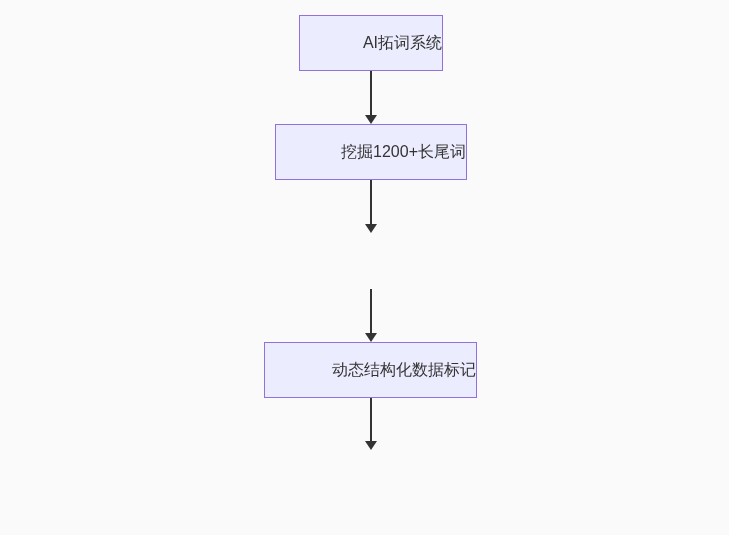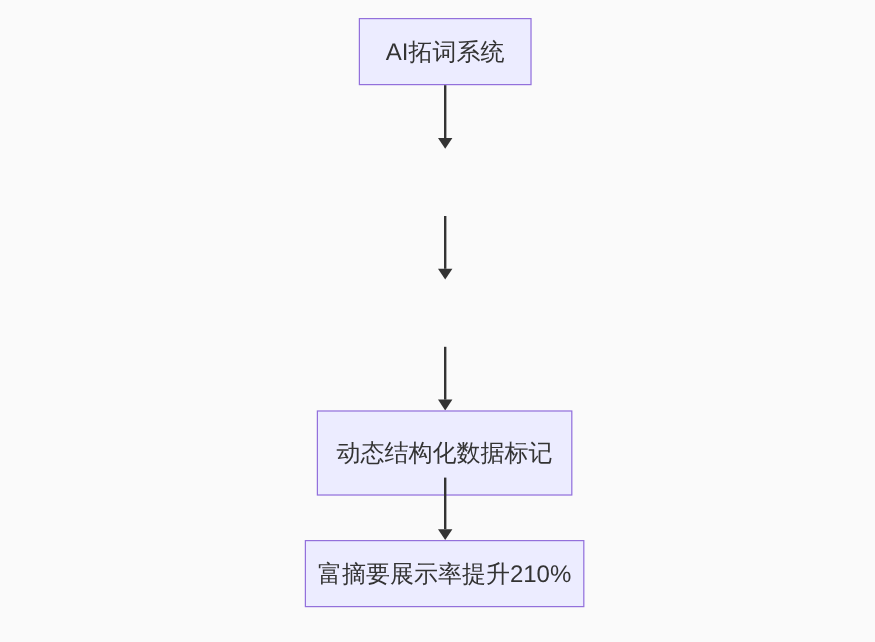--- a/index.html
+++ b/index.html
@@ -19,31 +19,31 @@
   .canvas{
     position:relative;
     width:729px;height:535px;
   }
   .node{
     position:absolute;
     box-sizing:border-box;
     background:var(--node-fill);
     border:1.5px solid var(--node-border);
     color:var(--text-color);
-    font-size:20px;
+    font-size:16px;
     display:flex;
     align-items:center;
-    justify-content:center;
+    justify-content:flex-end;
     text-align:center;
     white-space:nowrap;
   }
   .node-1{left:299px;top:15px; width:144px;height:56px;}
   .node-2{left:275px;top:124px;width:192px;height:56px;}
   .node-3{left:259px;top:233px;width:224px;height:56px;}
-  .node-4{left:264px;top:342px;width:213px;height:71px;}
+  .node-4{left:264px;top:342px;width:213px;height:56px;}
   .node-5{left:254px;top:450px;width:233px;height:56px;}
 
   .arrow{
     position:absolute;
     left:365px;
     width:12px;
   }
   .arrow-1{top:71px; height:53px;}
   .arrow-2{top:180px;height:53px;}
   .arrow-3{top:289px;height:53px;}
@@ -71,20 +71,23 @@
 
   <div class="node node-1">
     <span>AI拓词系统</span>
   </div>
 
   <div class="arrow arrow-1">
     <div class="line"></div>
     <div class="head"></div>
   </div>
 
+  <div class="node node-2">
+    <span>挖掘1200+长尾词</span>
+  </div>
 
   <div class="arrow arrow-2">
     <div class="line"></div>
     <div class="head"></div>
   </div>
 
 
   <div class="arrow arrow-3">
     <div class="line"></div>
     <div class="head"></div>
@@ -92,17 +95,14 @@
 
   <div class="node node-4">
     <span>动态结构化数据标记</span>
   </div>
 
   <div class="arrow arrow-4">
     <div class="line"></div>
     <div class="head"></div>
   </div>
 
-  <div class="node node-5">
-    <span>富摘要展示率提升210%</span>
-  </div>
 
 </div>
 
 </body></html>

